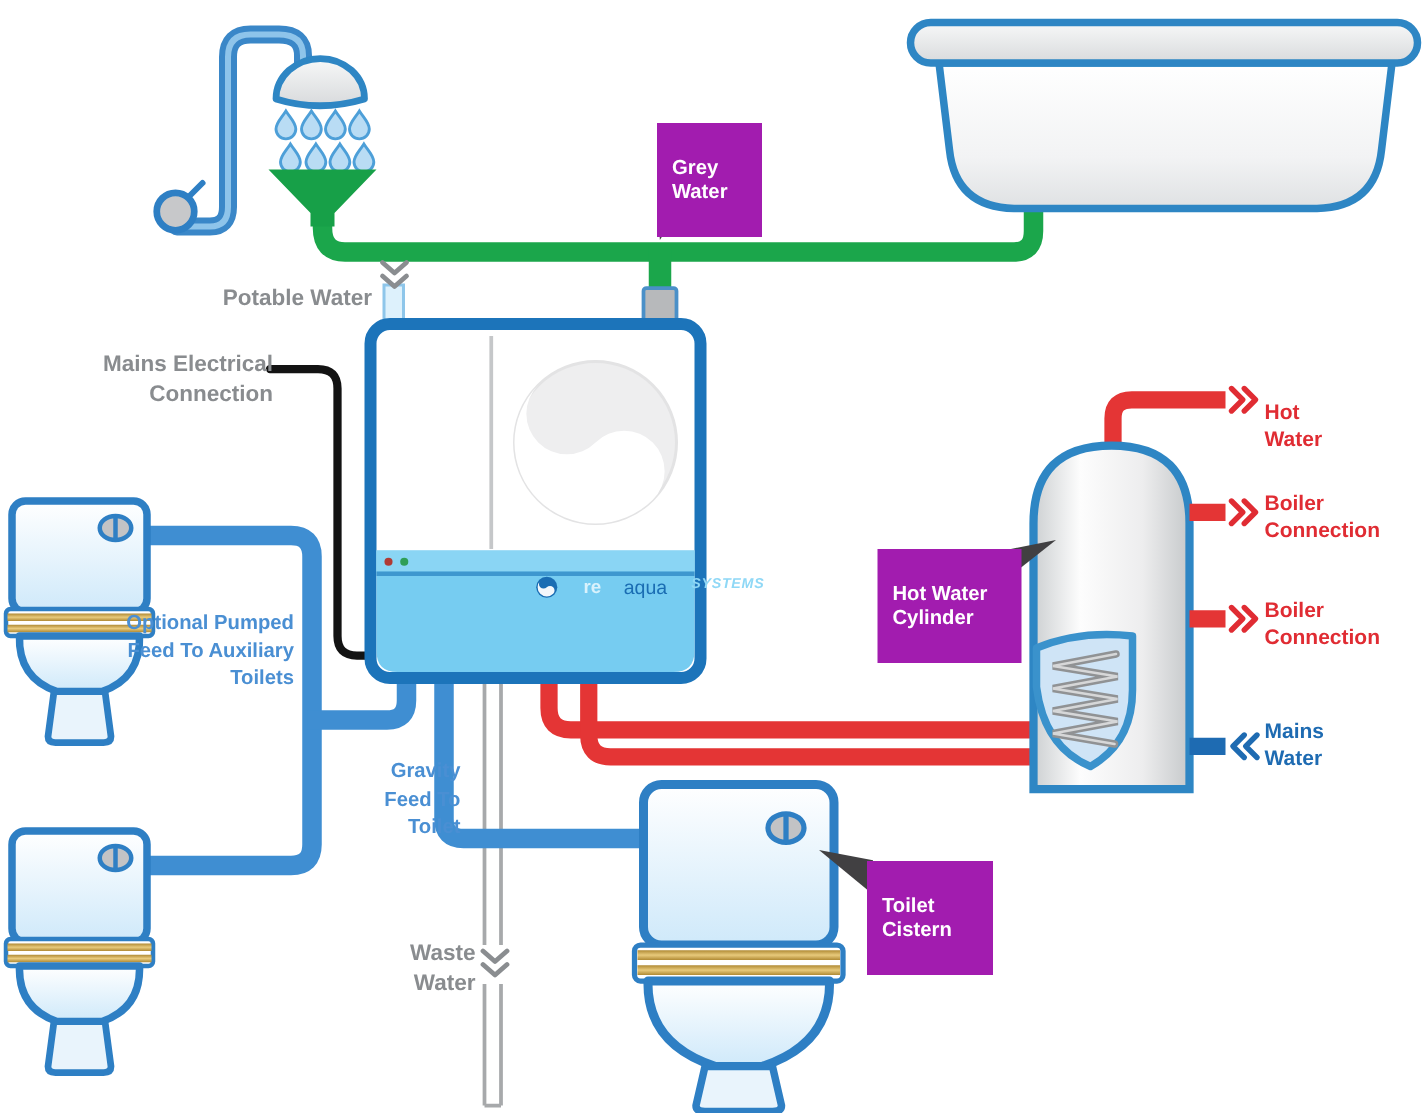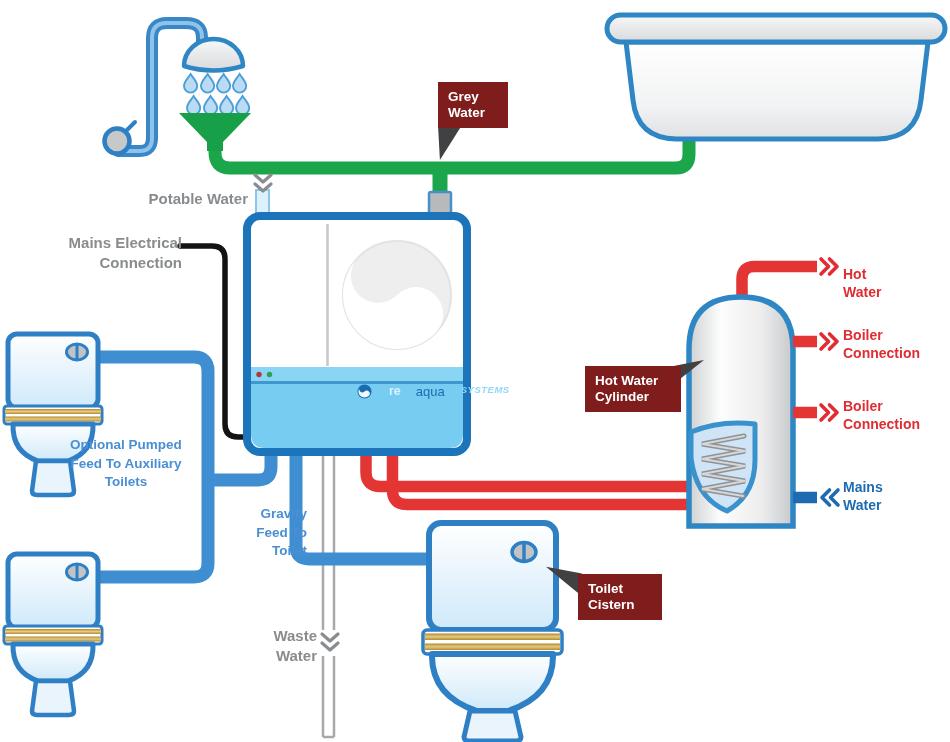--- a/index.html
+++ b/index.html
@@ -5,22 +5,22 @@
   html,body{margin:0;padding:0;background:#fff;}
   #stage{position:relative;width:950px;height:742px;background:#ffffff;overflow:hidden;
          font-family:"Liberation Sans", sans-serif;}
   #diagram-svg{position:absolute;left:0;top:0;}
   .lbl{position:absolute;font-weight:bold;white-space:pre-line;line-height:1.3;}
   .lbl.grey{color:#898c8f;font-size:15px;}
   .lbl.blue{color:#4a8fd3;font-size:13.5px;line-height:1.38;}
   .lbl.dkblue{color:#1e6bb2;font-size:14px;}
   .lbl.red{color:#e02c33;font-size:14px;}
   .lbl.right{text-align:right;}
-  .callout{position:absolute;background:#7f1d1d;color:#ffffff;font-weight:bold;
-           font-size:13.5px;line-height:1.2;padding:7px 10px;white-space:pre-line;z-index:5;}
+  .callout{position:absolute;background:#a21caf;color:#ffffff;font-weight:bold;
+           font-size:13.5px;line-height:1.2;padding:22px 10px;white-space:pre-line;z-index:5;}
   .tail{position:absolute;background:#414042;z-index:4;}
   #logo{position:absolute;left:357px;top:384px;height:17px;display:flex;align-items:flex-start;
         gap:17px;z-index:3;}
   #logo .re{color:#d9f2fc;font-size:12.5px;font-weight:bold;}
   #logo .aqua{color:#1a6db3;font-size:13px;font-weight:normal;margin-left:-2px;}
   #logo .systems{color:#8fd8f6;font-size:9.5px;font-style:italic;font-weight:bold;
         letter-spacing:.5px;margin-left:-1px;}
 </style>
 </head>
 <body>
@@ -195,21 +195,21 @@
   <g transform="translate(838,497.5) scale(-1,1)" stroke="#1e6bb2" stroke-width="3.6" fill="none" stroke-linecap="round" stroke-linejoin="round">
     <path d="M0,-7.5 L7.5,0 L0,7.5 M8.5,-7.5 L16,0 L8.5,7.5"></path>
   </g>
 </svg>
 
   <div class="lbl grey right" style="left:118px;top:189px;width:130px;">Potable Water</div>
 
   <div class="lbl grey right" style="left:52px;top:233px;width:130px;">Mains Electrical
 Connection</div>
 
-  <div class="lbl blue right" style="left:56px;top:436px;width:140px;text-align:center;">Optional Pumped
+  <div class="lbl blue right" style="left:56px;top:406px;width:140px;">Optional Pumped
 Feed To Auxiliary
 Toilets</div>
 
   <div class="lbl blue right" style="left:207px;top:505px;width:100px;">Gravity
 Feed To
 Toilet</div>
 
   <div class="lbl grey right" style="left:237px;top:626px;width:80px;">Waste
 Water</div>
 

